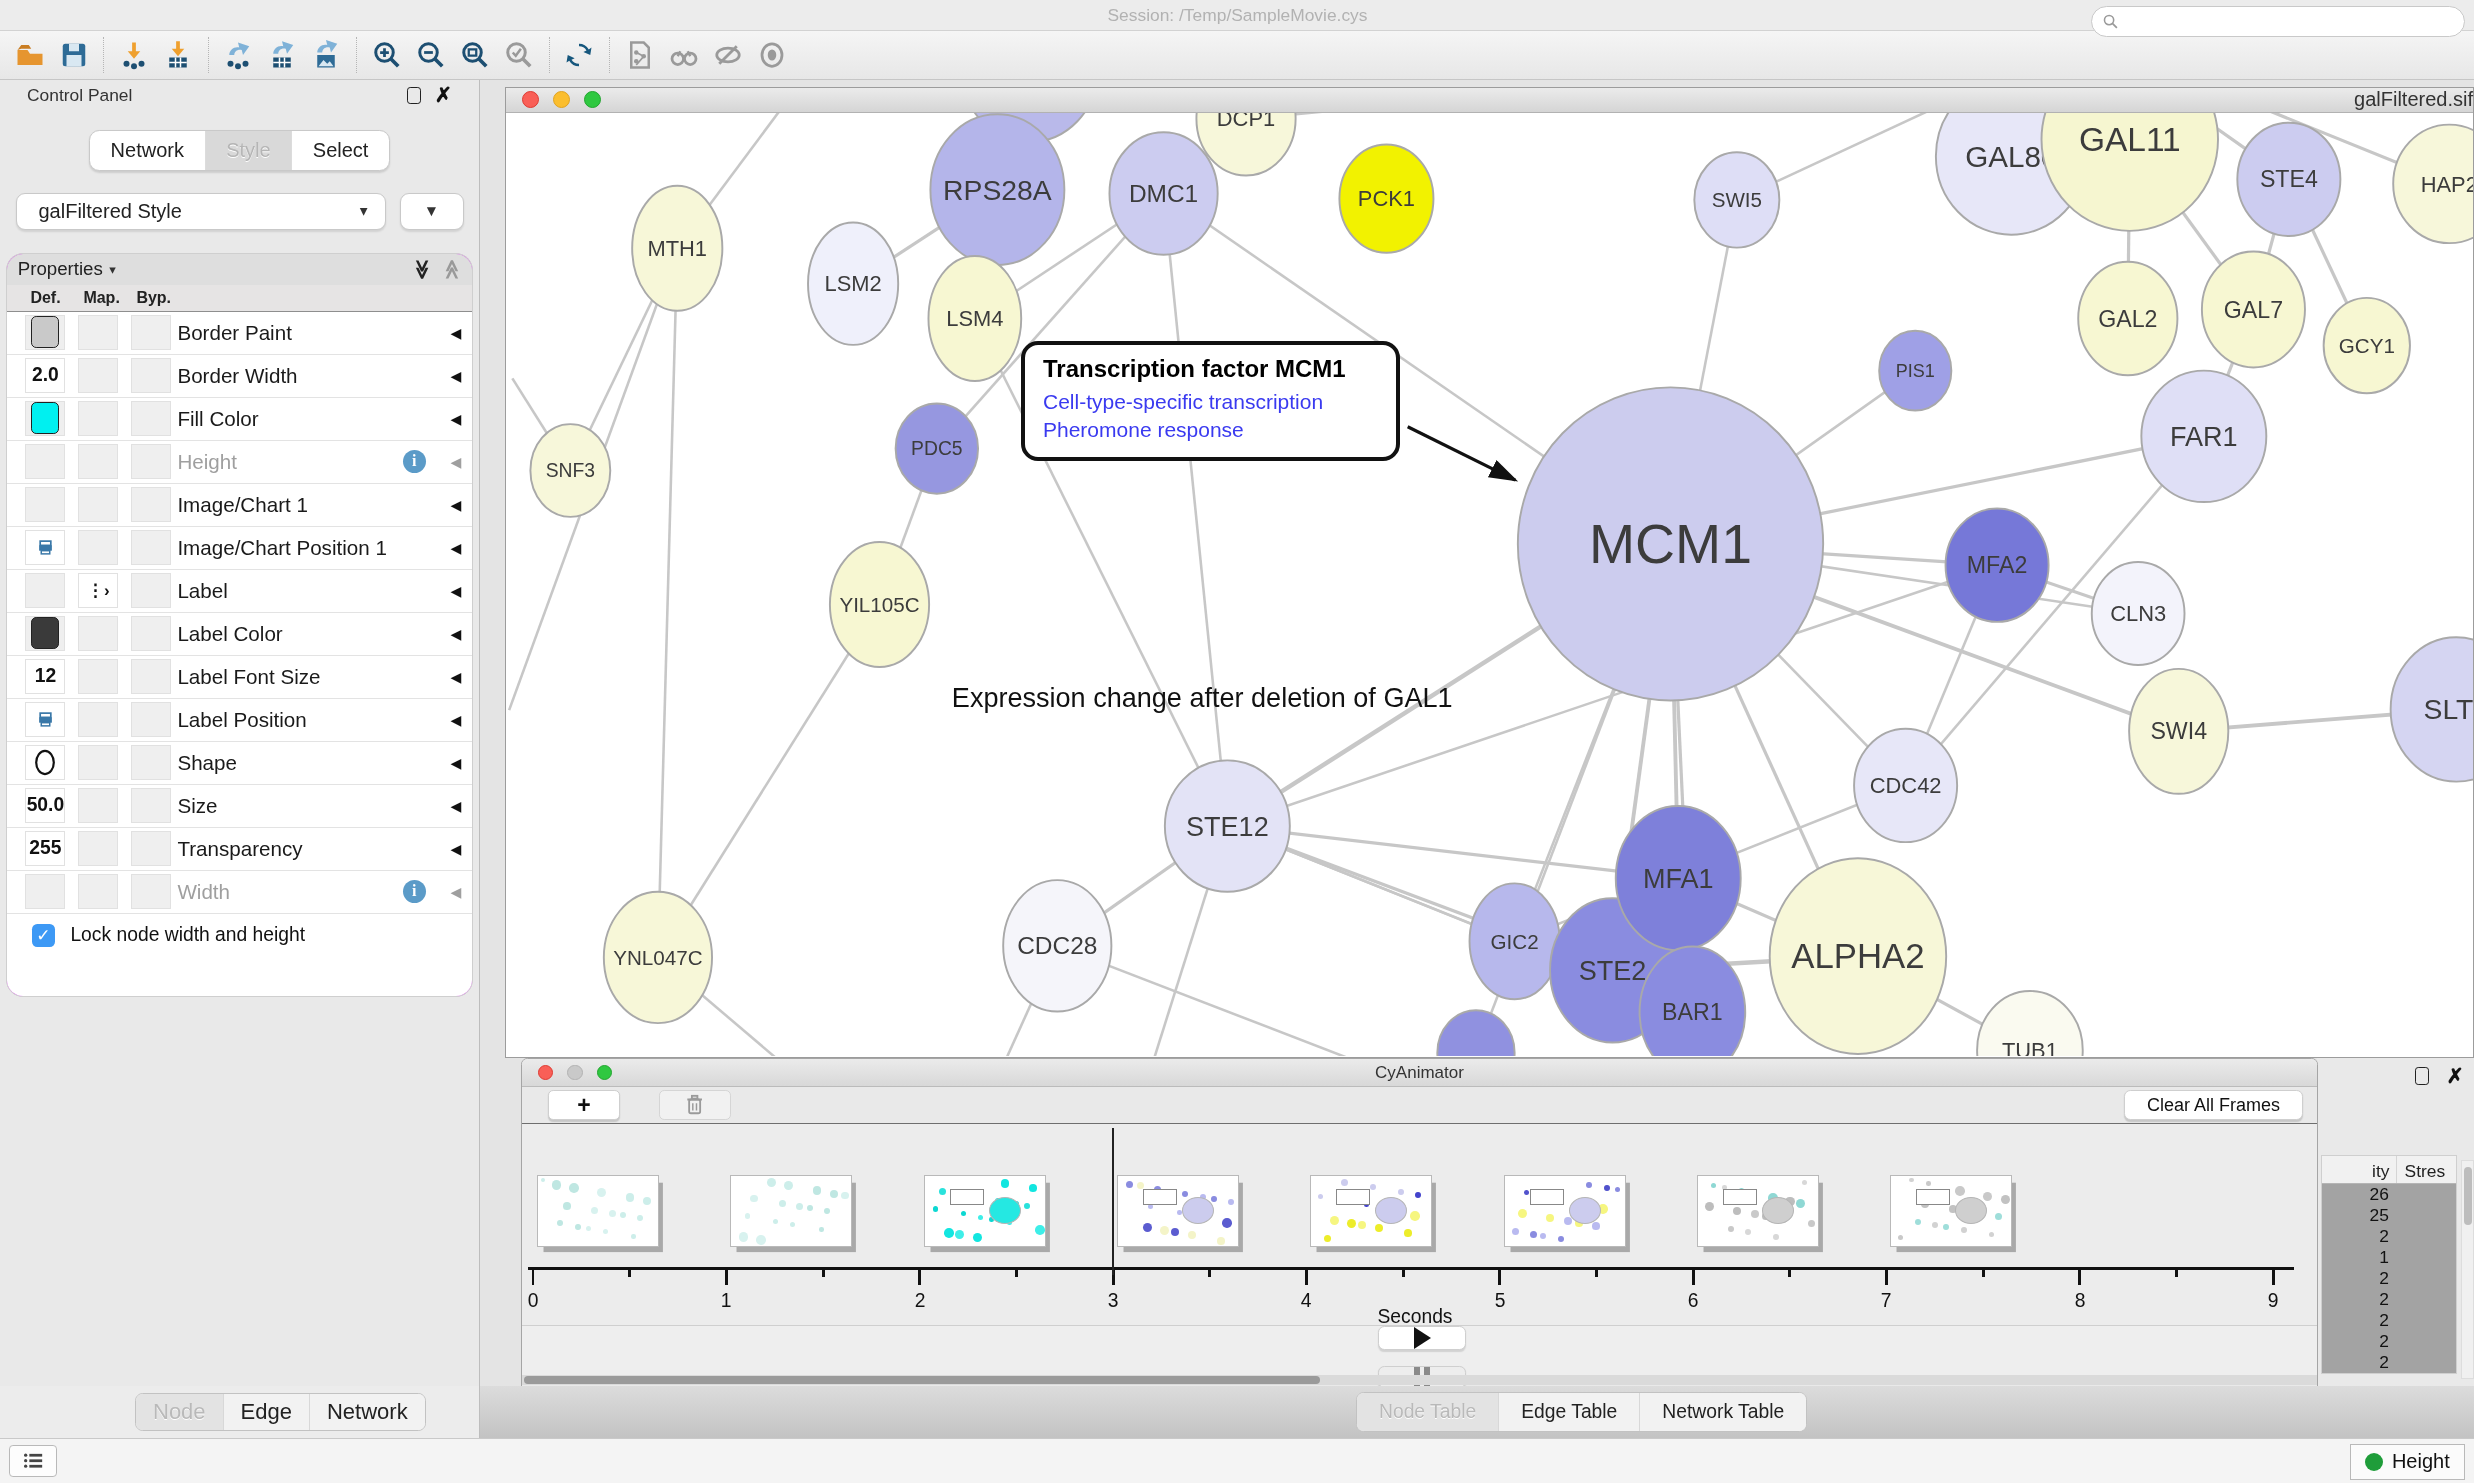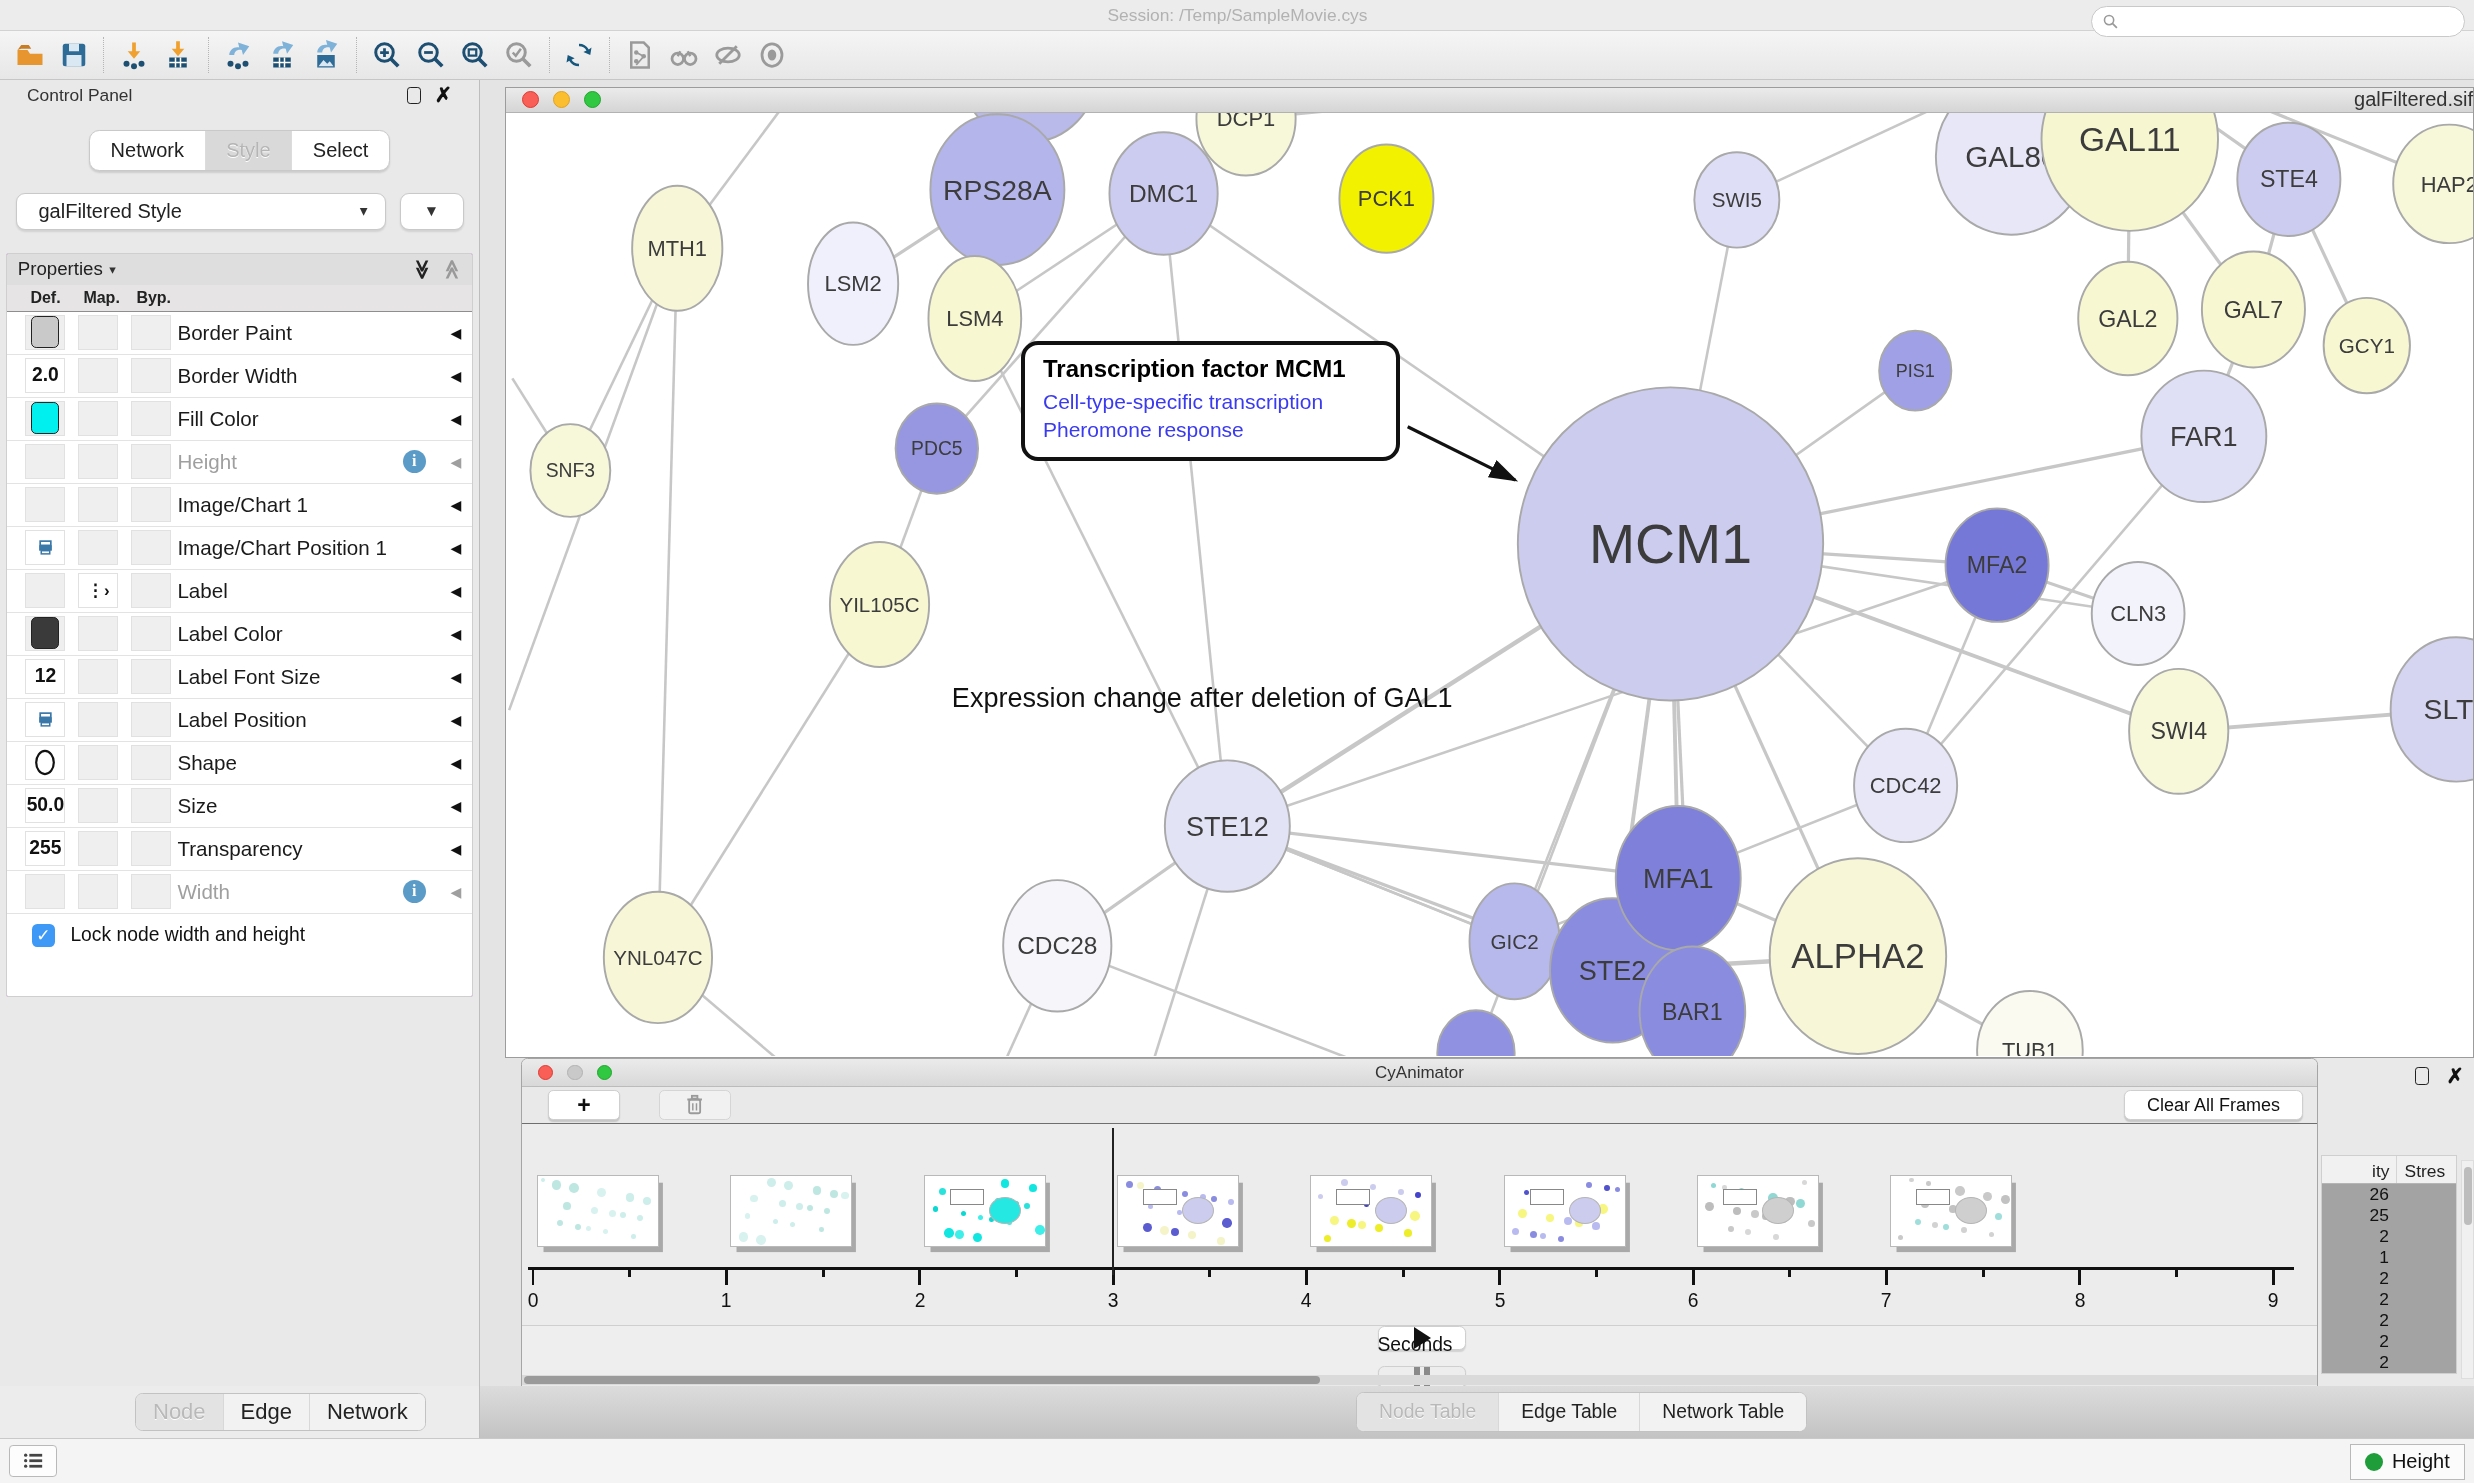--- a/index.html
+++ b/index.html
@@ -33,21 +33,21 @@
   .cp-tab:first-child{border-left:none;}
   .cp-tab.dim{background:#d9d9d9;color:#b5b5b5;text-shadow:0 1.3px 0.6px #fff;}
   .combo-row{display:flex;gap:14px;padding:0 15.5px;margin-top:22px;}
   .combo{flex:1;height:37px;background:#fff;border:1.3px solid #c9c9c9;border-radius:9px;
          display:flex;align-items:center;padding:0 17px 0 22px;font-size:20px;box-shadow:0 1.3px 1.9px rgba(0,0,0,.1);}
   .combo .cv{flex:1;}
   .caret{font-size:15.5px;color:#333;}
   .combo-btn{width:64px;height:37px;background:#fff;border:1.3px solid #c9c9c9;border-radius:9px;
              display:flex;align-items:center;justify-content:center;box-shadow:0 1.3px 1.9px rgba(0,0,0,.1);}
   
-  .props{margin:23px 6.4px 0 6.4px;border:1.3px solid #cfcfcf;border-radius:2px;overflow:hidden;background:#d946ef;}
+  .props{margin:23px 6.4px 0 6.4px;border:1.3px solid #cfcfcf;border-radius:17px;overflow:hidden;background:#d946ef;}
   .props-head{height:31px;background:#dedede;display:flex;align-items:center;padding:0 10.3px;}
   .props-head .ph{font-size:18.7px;color:#222;}
   .props-head .pcar{font-size:13px;margin-left:6.4px;color:#333;}
   .props-head .sp{flex:1;}
   .dblchev{font-size:19.3px;font-weight:bold;transform:rotate(90deg);display:inline-block;margin-left:9px;}
   .dblchev.up{transform:rotate(-90deg);color:#999;}
   .props-cols{height:27px;background:#e6e4e4;border-bottom:1.9px solid #8e8e8e;position:relative;}
   .props-cols span{position:absolute;top:3.9px;font-size:16px;font-weight:bold;color:#222;}
   .prow{position:relative;height:43px;border-bottom:1.3px solid #e3e3e3;background:#fff;text-decoration:underline;}
   .cell{position:absolute;top:3.2px;width:40px;height:35px;background:#efefef;border:1.3px solid #e1e1e1;
@@ -778,21 +778,21 @@
         <div class="tick" style="left: 1266px; top: 143px; height: 9.7px;"></div>
         <div class="ticknum" style="left: 1171px; top: 166px;">6</div>
         <div class="tick" style="left: 1363px; top: 143px; height: 18px;"></div>
         <div class="tick" style="left: 1460px; top: 143px; height: 9.7px;"></div>
         <div class="ticknum" style="left: 1364px; top: 166px;">7</div>
         <div class="tick" style="left: 1556px; top: 143px; height: 18px;"></div>
         <div class="tick" style="left: 1653px; top: 143px; height: 9.7px;"></div>
         <div class="ticknum" style="left: 1558px; top: 166px;">8</div>
         <div class="tick" style="left: 1750px; top: 143px; height: 18px;"></div>
         <div class="ticknum" style="left: 1751px; top: 166px;">9</div>
-        <div class="seconds" style="left: 893px; top: 210px; text-align: center;">Seconds</div>
+        <div class="seconds" style="left: 893px; top: 182px; text-align: center;">Seconds</div>
         <div class="thumb" style="left: 15px; top: 51px;">
           <div class="dot" style="width: 4.5px; height: 4.5px; left: 2.6px; top: 1.9px; background: rgb(205, 238, 234);"></div>
           <div class="dot" style="width: 5.8px; height: 5.8px; left: 37px; top: 48px; background: rgb(191, 231, 226);"></div>
           <div class="dot" style="width: 7px; height: 7px; left: 71px; top: 34px; background: rgb(216, 242, 239);"></div>
           <div class="dot" style="width: 8.4px; height: 8.4px; left: 105px; top: 20.6px; background: rgb(205, 238, 234);"></div>
           <div class="dot" style="width: 9.7px; height: 9.7px; left: 31px; top: 7px; background: rgb(191, 231, 226);"></div>
           <div class="dot" style="width: 5.2px; height: 5.2px; left: 65px; top: 53px; background: rgb(216, 242, 239);"></div>
           <div class="dot" style="width: 6.4px; height: 6.4px; left: 99px; top: 39px; background: rgb(205, 238, 234);"></div>
           <div class="dot" style="width: 7.7px; height: 7.7px; left: 25px; top: 26px; background: rgb(191, 231, 226);"></div>
           <div class="dot" style="width: 9px; height: 9px; left: 59px; top: 12.2px; background: rgb(216, 242, 239);"></div>

